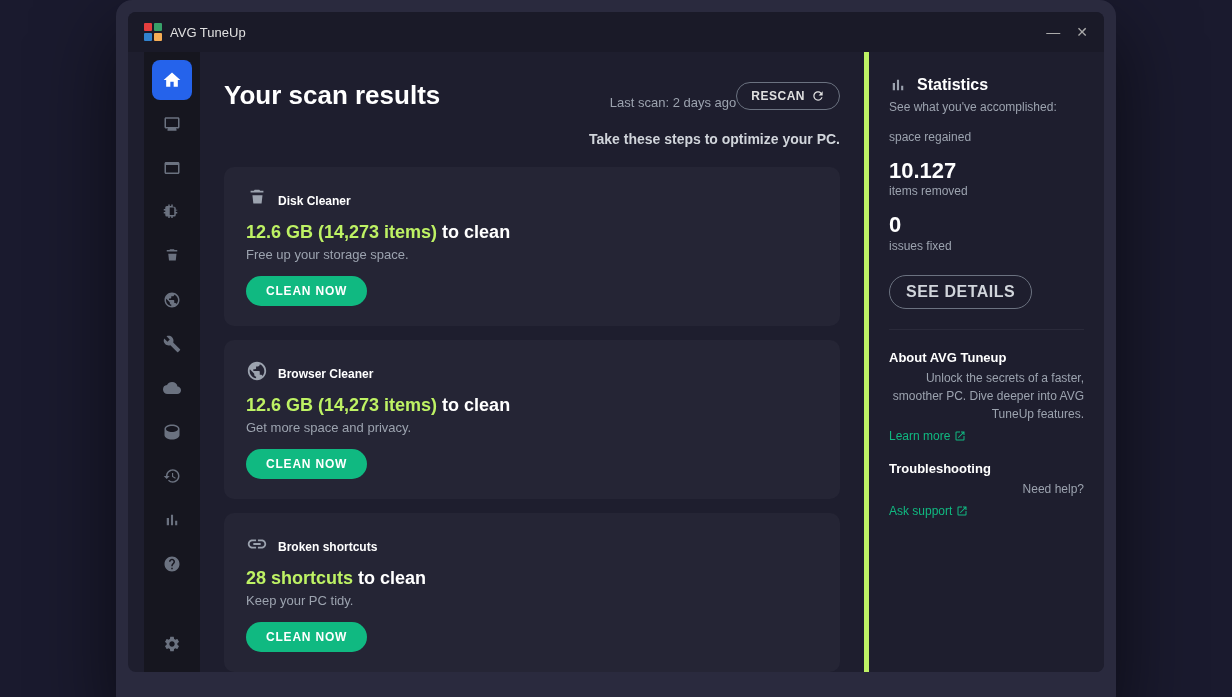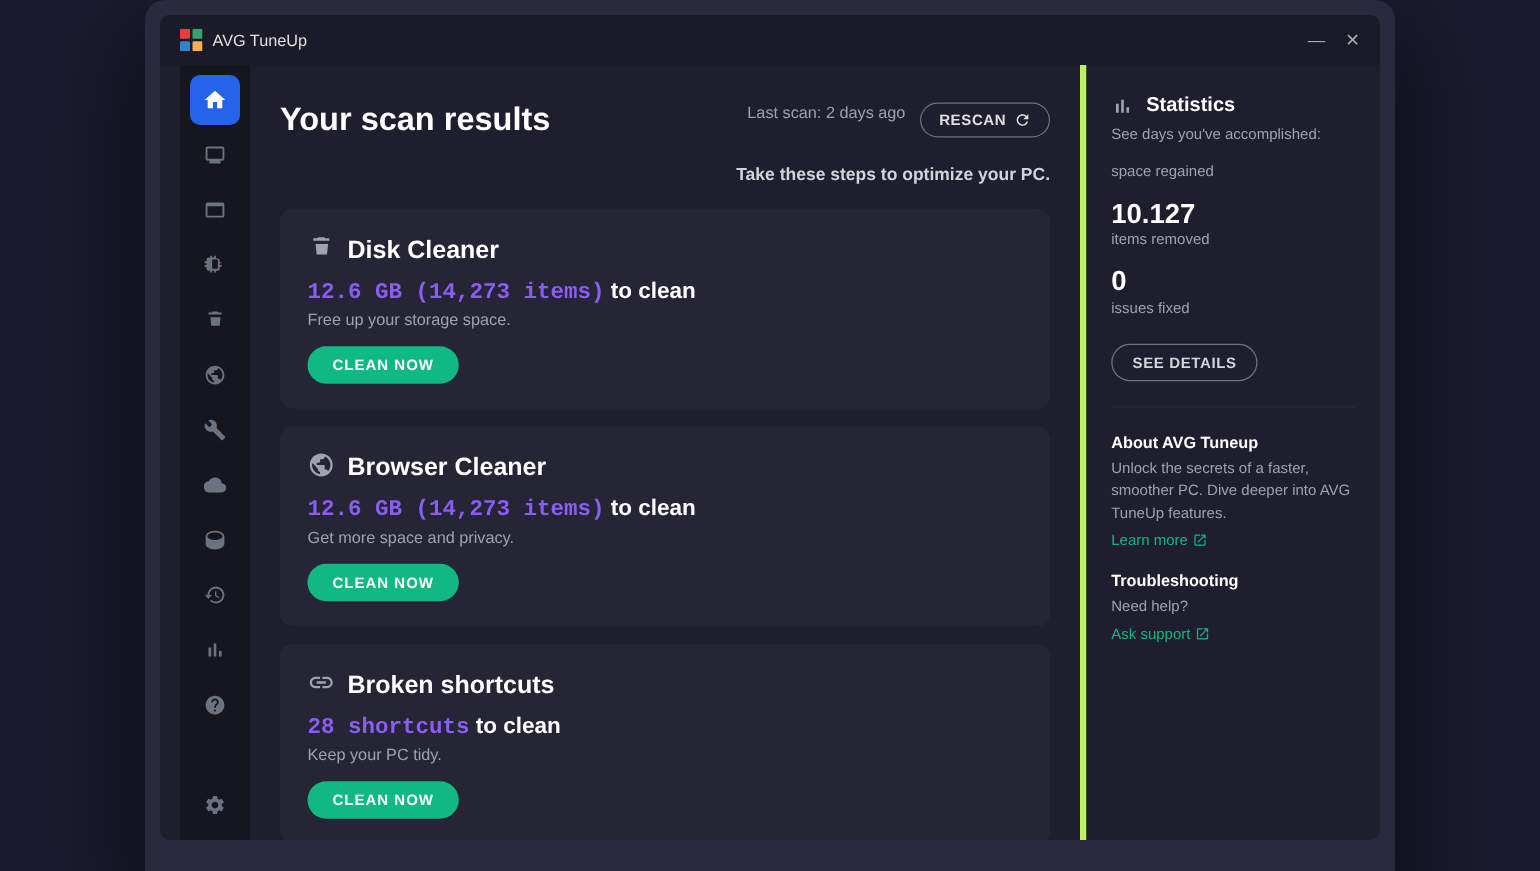--- a/index.html
+++ b/index.html
@@ -104,22 +104,22 @@
       justify-content: space-between;
       margin-bottom: 20px;
     }
     .page-title {
       color: #ffffff;
       font-size: 26px;
       font-weight: 700;
     }
     .header-right {
       display: flex;
-      align-items: flex-start;
-      gap: 12px;
+      align-items: flex-end;
+      gap: 0;
     }
     .last-scan-text {
       color: #9ca3af;
       font-size: 13px;
     }
     .rescan-btn {
       background: transparent;
       border: 1.5px solid #6b7280;
       color: #e0e0e0;
       padding: 6px 14px;
@@ -150,31 +150,30 @@
       align-items: center;
       gap: 10px;
       margin-bottom: 8px;
     }
     .card-icon {
       color: #9ca3af;
       font-size: 18px;
     }
     .card-title {
       color: #ffffff;
-      font-size: 20px;
+      font-size: 12px;
       font-weight: 600;
     }
     .card-amount {
       font-size: 18px;
       font-weight: 600;
       margin-bottom: 4px;
     }
     .card-amount .highlight {
-      color: #8b5cf6;
-      font-family: Liberation Mono, monospace;
+      color: #bef264;
     }
     .card-amount .suffix {
       color: #ffffff;
     }
     .card-description {
       color: #9ca3af;
       font-size: 13px;
       margin-bottom: 14px;
     }
     .clean-btn {
@@ -227,21 +226,21 @@
     .stat-label {
       color: #9ca3af;
       font-size: 12px;
     }
     .see-details-btn {
       background: transparent;
       border: 1.5px solid #6b7280;
       color: #d1d5db;
       padding: 7px 16px;
       border-radius: 20px;
-      font-size: 12px;
+      font-size: 16px;
       font-weight: 600;
       cursor: pointer;
       letter-spacing: 0.5px;
       margin-top: 8px;
     }
     .divider {
       border: none;
       border-top: 1px solid #2a2a3a;
       margin: 20px 0;
     }
@@ -264,20 +263,21 @@
       color: #ffffff;
       font-size: 13px;
       font-weight: 600;
       margin-bottom: 4px;
     }
     .help-item-desc {
       color: #9ca3af;
       font-size: 12px;
       line-height: 1.5;
       margin-bottom: 6px;
+      text-align: right;
     }
     .help-link {
       color: #10b981;
       font-size: 12px;
       text-decoration: none;
       display: flex;
       align-items: center;
       gap: 4px;
       cursor: pointer;
     }
@@ -450,21 +450,21 @@
 
       <div class="right-panel">
 
         <div class="stats-section">
           <div class="stats-header">
             <svg width="18" height="18" viewBox="0 0 24 24" fill="#9ca3af">
               <path d="M5 9.2h3V19H5V9.2zm5.6-4.2h2.8v14h-2.8V5zm5.6 8h2.8v6h-2.8v-6z"></path>
             </svg>
             <span class="stats-title">Statistics</span>
           </div>
-          <p class="stats-subtitle">See days you've accomplished:</p>
+          <p class="stats-subtitle">See what you've accomplished:</p>
 
           <div class="stat-block">
             <div class="stat-label">space regained</div>
           </div>
           <div class="stat-block">
             <div class="stat-value">10.127</div>
             <div class="stat-label">items removed</div>
           </div>
           <div class="stat-block">
             <div class="stat-value">0</div>

